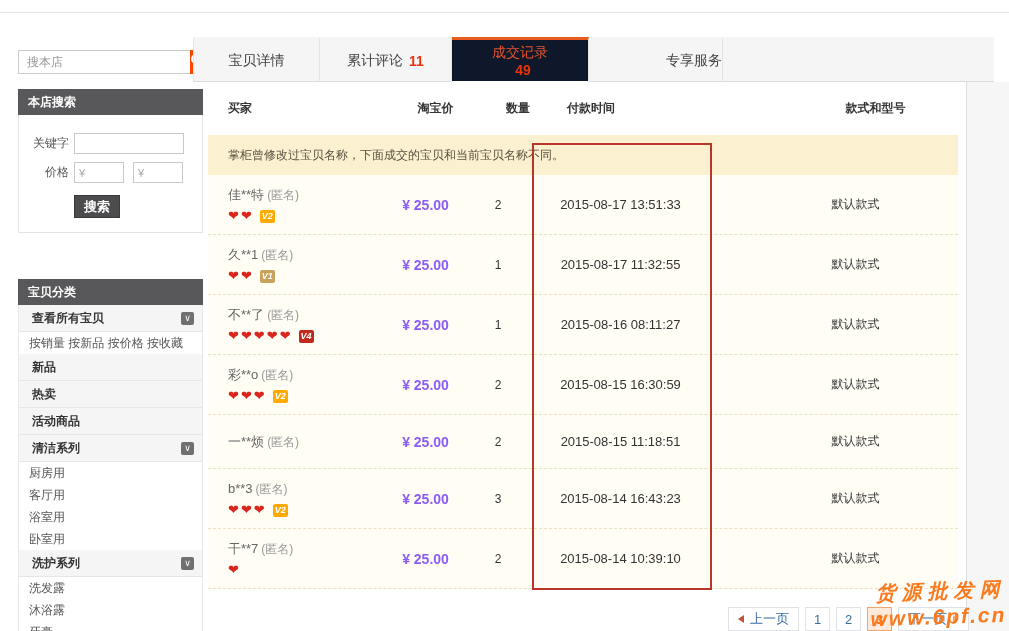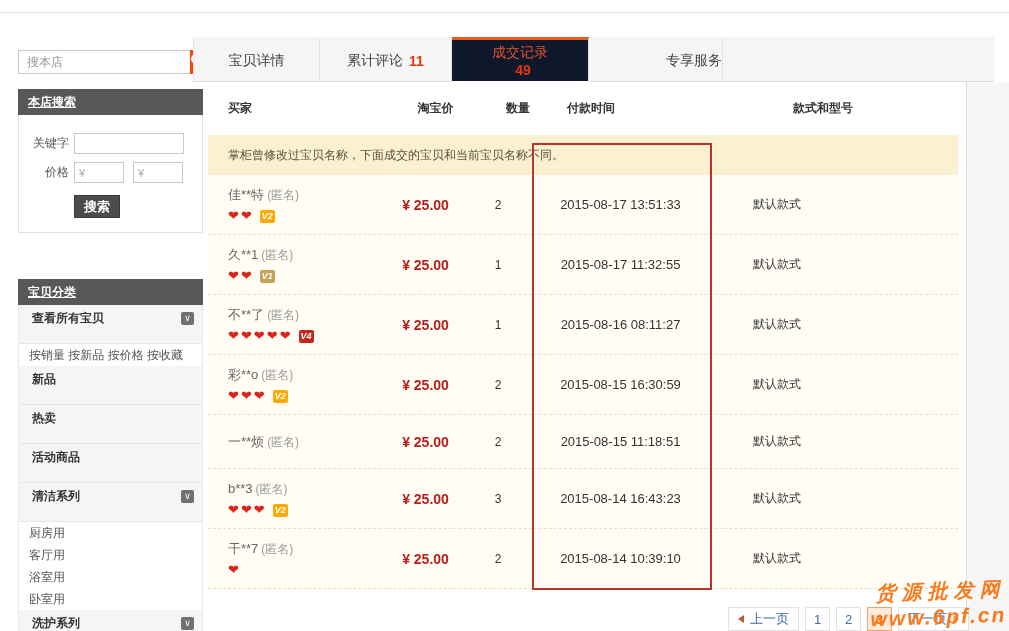--- a/index.html
+++ b/index.html
@@ -24,21 +24,21 @@
     padding: 0 8px; font-size: 12px; color: #333; outline: none;
     font-family: inherit;
   }
   .search-bar input::placeholder { color: #999; }
   .search-bar button {
     width: 32px; height: 24px; background: #ff4400; border: none;
     cursor: pointer; display: flex; align-items: center; justify-content: center;
   }
   .panel-header {
     height: 26px; line-height: 26px; background: #58585a; color: #fff;
-    font-size: 12px; font-weight: bold; padding-left: 10px; text-decoration: underline;
+    font-size: 12px; font-weight: bold; padding-left: 10px;
   }
   #shop-search-panel { margin-top: 15px; }
   .panel-body {
     border: 1px solid #e3e3e3; border-top: none; background: #fff;
     padding: 10px 0 12px;
   }
   .form-row { display: flex; align-items: center; margin: 8px 0; }
   .form-row label { width: 50px; text-align: right; font-size: 12px; color: #555; margin-right: 5px; flex: none; }
   #keyword-input { width: 110px; height: 21px; border: 1px solid #c9c9c9; padding: 0 4px; font-size: 12px; font-family: inherit; outline: none; }
   .price-input { width: 50px; height: 21px; border: 1px solid #c9c9c9; padding: 0 4px; font-size: 11px; color: #666; font-family: inherit; outline: none; }
@@ -46,21 +46,21 @@
   .price-gap { width: 9px; }
   .submit-btn {
     display: block; margin: 12px 0 2px 55px; width: 46px; height: 23px;
     background: #4c4c4e; color: #fff; font-size: 13px; font-weight: bold;
     border: 1px solid #3b3b3d; cursor: pointer; font-family: inherit;
   }
   #categories-panel { margin-top: 46px; }
   #category-list { list-style: none; border: 1px solid #e8e8e8; border-top: none; background: #fff; }
   #category-list li { position: relative; cursor: pointer; }
   .cat-group {
-    height: 39px; line-height: 26px; background: #f5f5f5;
+    height: 27px; line-height: 26px; background: #f5f5f5;
     border-bottom: 1px solid #e6e6e6; font-weight: bold; color: #333;
     font-size: 12px; padding-left: 13px;
   }
   .cat-sub {
     height: 22px; line-height: 22px; background: #fff; color: #555;
     font-size: 12px; padding-left: 10px; white-space: nowrap;
   }
   .chev {
     position: absolute; right: 8px; top: 7px; width: 13px; height: 13px;
     background: #707072; border-radius: 2px; color: #fff; font-size: 9px;
@@ -94,40 +94,40 @@
     background: #f6f6f6; border-left: 1px solid #ddd;
   }
   
   #trade-table { position: absolute; left: 208px; top: 82px; width: 750px; }
   .thead { display: flex; height: 53px; align-items: center; font-size: 12px; font-weight: bold; color: #333; background: #fff; gap: 10px; }
   .c-buyer { width: 170px; padding-left: 20px; }
   .c-price { width: 95px; text-align: center; }
   .c-qty   { width: 50px; text-align: center; }
   .c-time  { width: 195px; text-align: center; }
   .c-time.left { text-align: left; padding-left: 14px; }
-  .c-style { flex: 1; padding-left: 35px; }
+  .c-style { flex: 1; padding-left: 35px; text-align: center; }
   .notice-row {
     height: 40px; line-height: 40px; background: #fbf0d0; color: #57503e;
     font-size: 12px; padding-left: 20px;
   }
   .tbody { background: #fffdf4; }
   .t-row { display: flex; height: 60px; border-bottom: 1px dashed #ecdfc0; align-items: center; }
   .t-row.short { height: 54px; }
   .t-row .c-buyer { align-self: stretch; padding-top: 10px; }
   .t-row.short .c-buyer { padding-top: 0; align-self: center; }
   .buyer-name { font-size: 13px; color: #666; }
   .anon { font-size: 12px; color: #9b9b9b; margin-left: 3px; }
   .icon-line { margin-top: 4px; height: 16px; display: flex; align-items: center; }
   .heart { color: #da251c; font-size: 13px; margin-right: 2px; line-height: 14px; }
   .vbadge {
     display: inline-block; margin-left: 6px; min-width: 15px; height: 13px;
     border-radius: 2px; color: #fff; font-size: 9px; font-weight: bold;
     font-style: italic; line-height: 13px; text-align: center; padding: 0 1px;
   }
-  .price-val { color: #b91c1c; font-weight: bold; font-size: 14px; }
+  .price-val { color: #8b5cf6; font-weight: bold; font-size: 14px; }
   .qty-val, .style-val { font-size: 12px; color: #333; }
   .time-val { font-size: 13px; color: #333; }
   
   #highlight-box {
     position: absolute; left: 532px; top: 143px; width: 180px; height: 447px;
     border: 2px solid #b8352a; pointer-events: none; z-index: 5;
   }
   
   #pagination { position: absolute; top: 607px; left: 728px; display: flex; gap: 6px; z-index: 4; }
   .pg {

